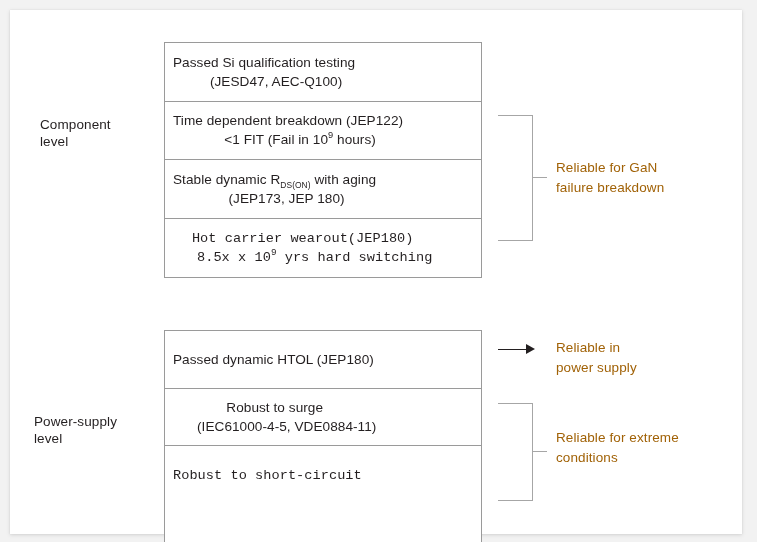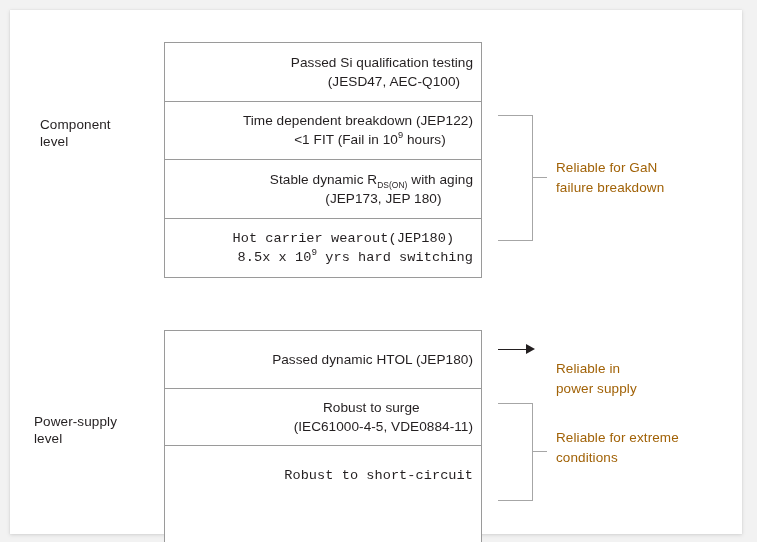--- a/index.html
+++ b/index.html
@@ -51,21 +51,21 @@
     background: #fff;
   }
   #table-component { left: 164px; top: 42px; width: 318px; height: 236px; }
   #table-powersupply { left: 164px; top: 330px; width: 318px; height: 216px; }
 
   .row {
     box-sizing: border-box;
     border-bottom: 1px solid #9a9a9a;
     display: flex;
     align-items: center;
-    justify-content: flex-end;
+    justify-content: flex-start;
     text-align: center;
     color: #231f20;
     font-size: 13.6px;
     line-height: 19px;
     letter-spacing: 0.05px;
     padding: 0 8px;
   }
   .row:last-child { border-bottom: none; font-family: Liberation Mono, monospace; }
 
   #table-component .row { height: 58.5px; }
@@ -113,21 +113,21 @@
 
   
   .outcome {
     position: absolute;
     color: #a16207;
     font-size: 13.5px;
     line-height: 19.5px;
     letter-spacing: 0.1px;
   }
   #outcome-gan      { left: 556px; top: 158px; width: 180px; }
-  #outcome-power    { left: 556px; top: 338px; width: 180px; margin-top: 21px; }
+  #outcome-power    { left: 556px; top: 338px; width: 180px; }
   #outcome-extreme  { left: 556px; top: 428px; width: 180px; }
 </style>
 </head>
 <body>
 
 <div id="card"></div>
 
 <div class="stage">
 
   <div class="level-label" id="label-component">

